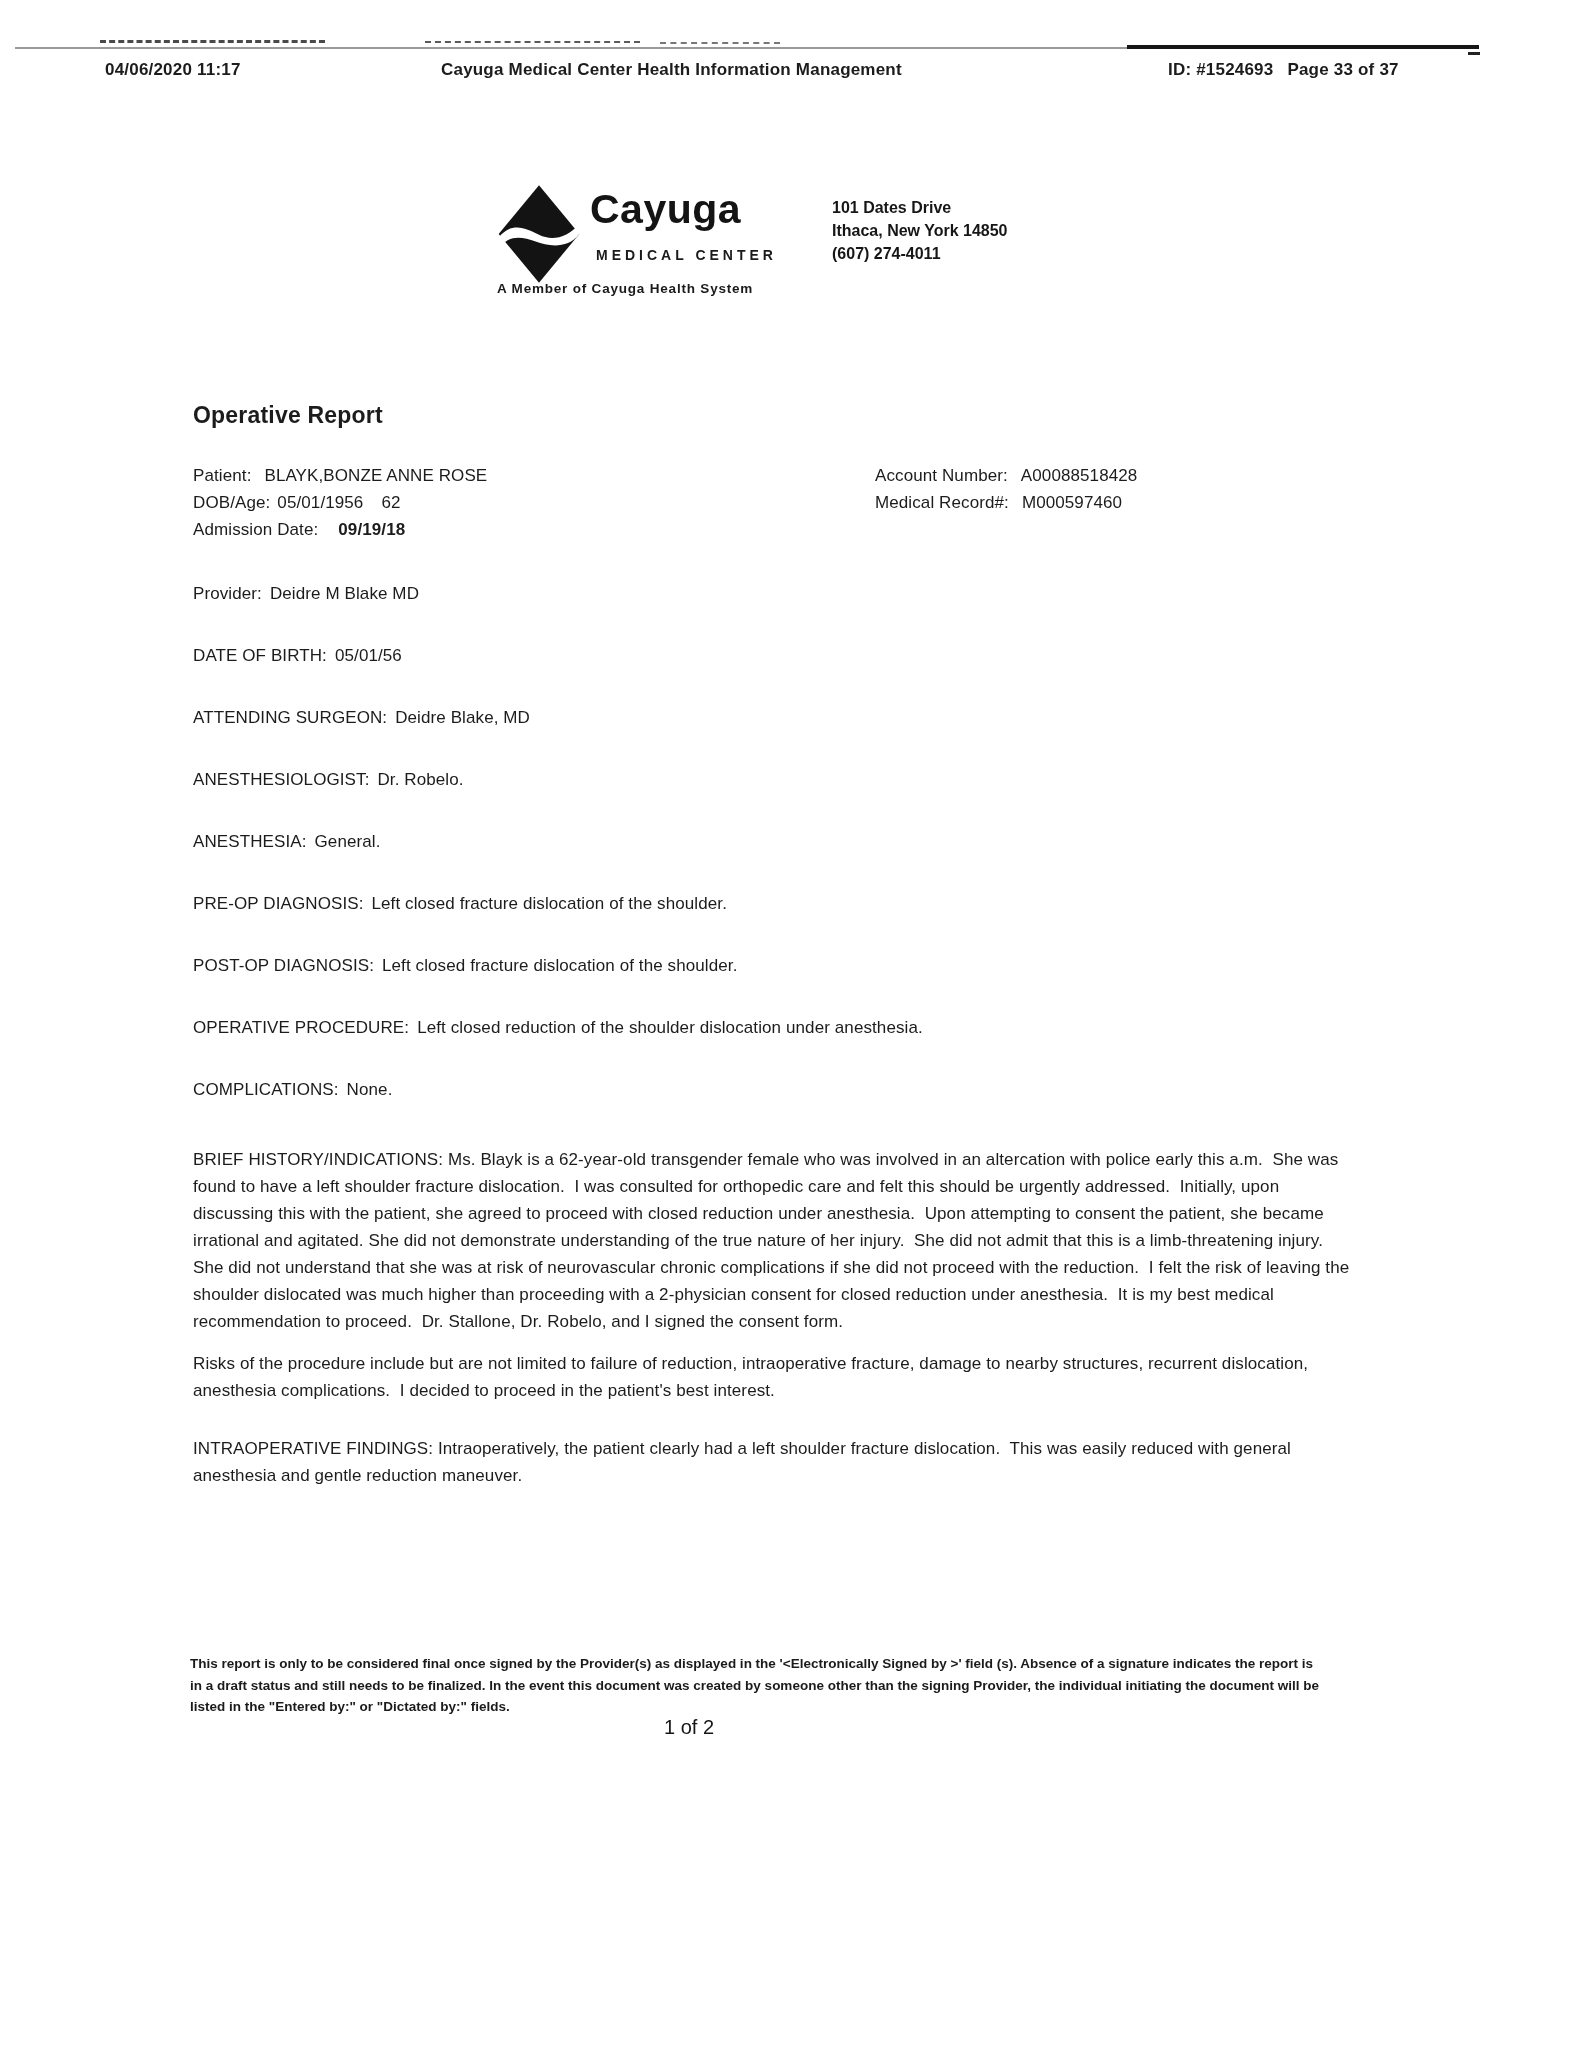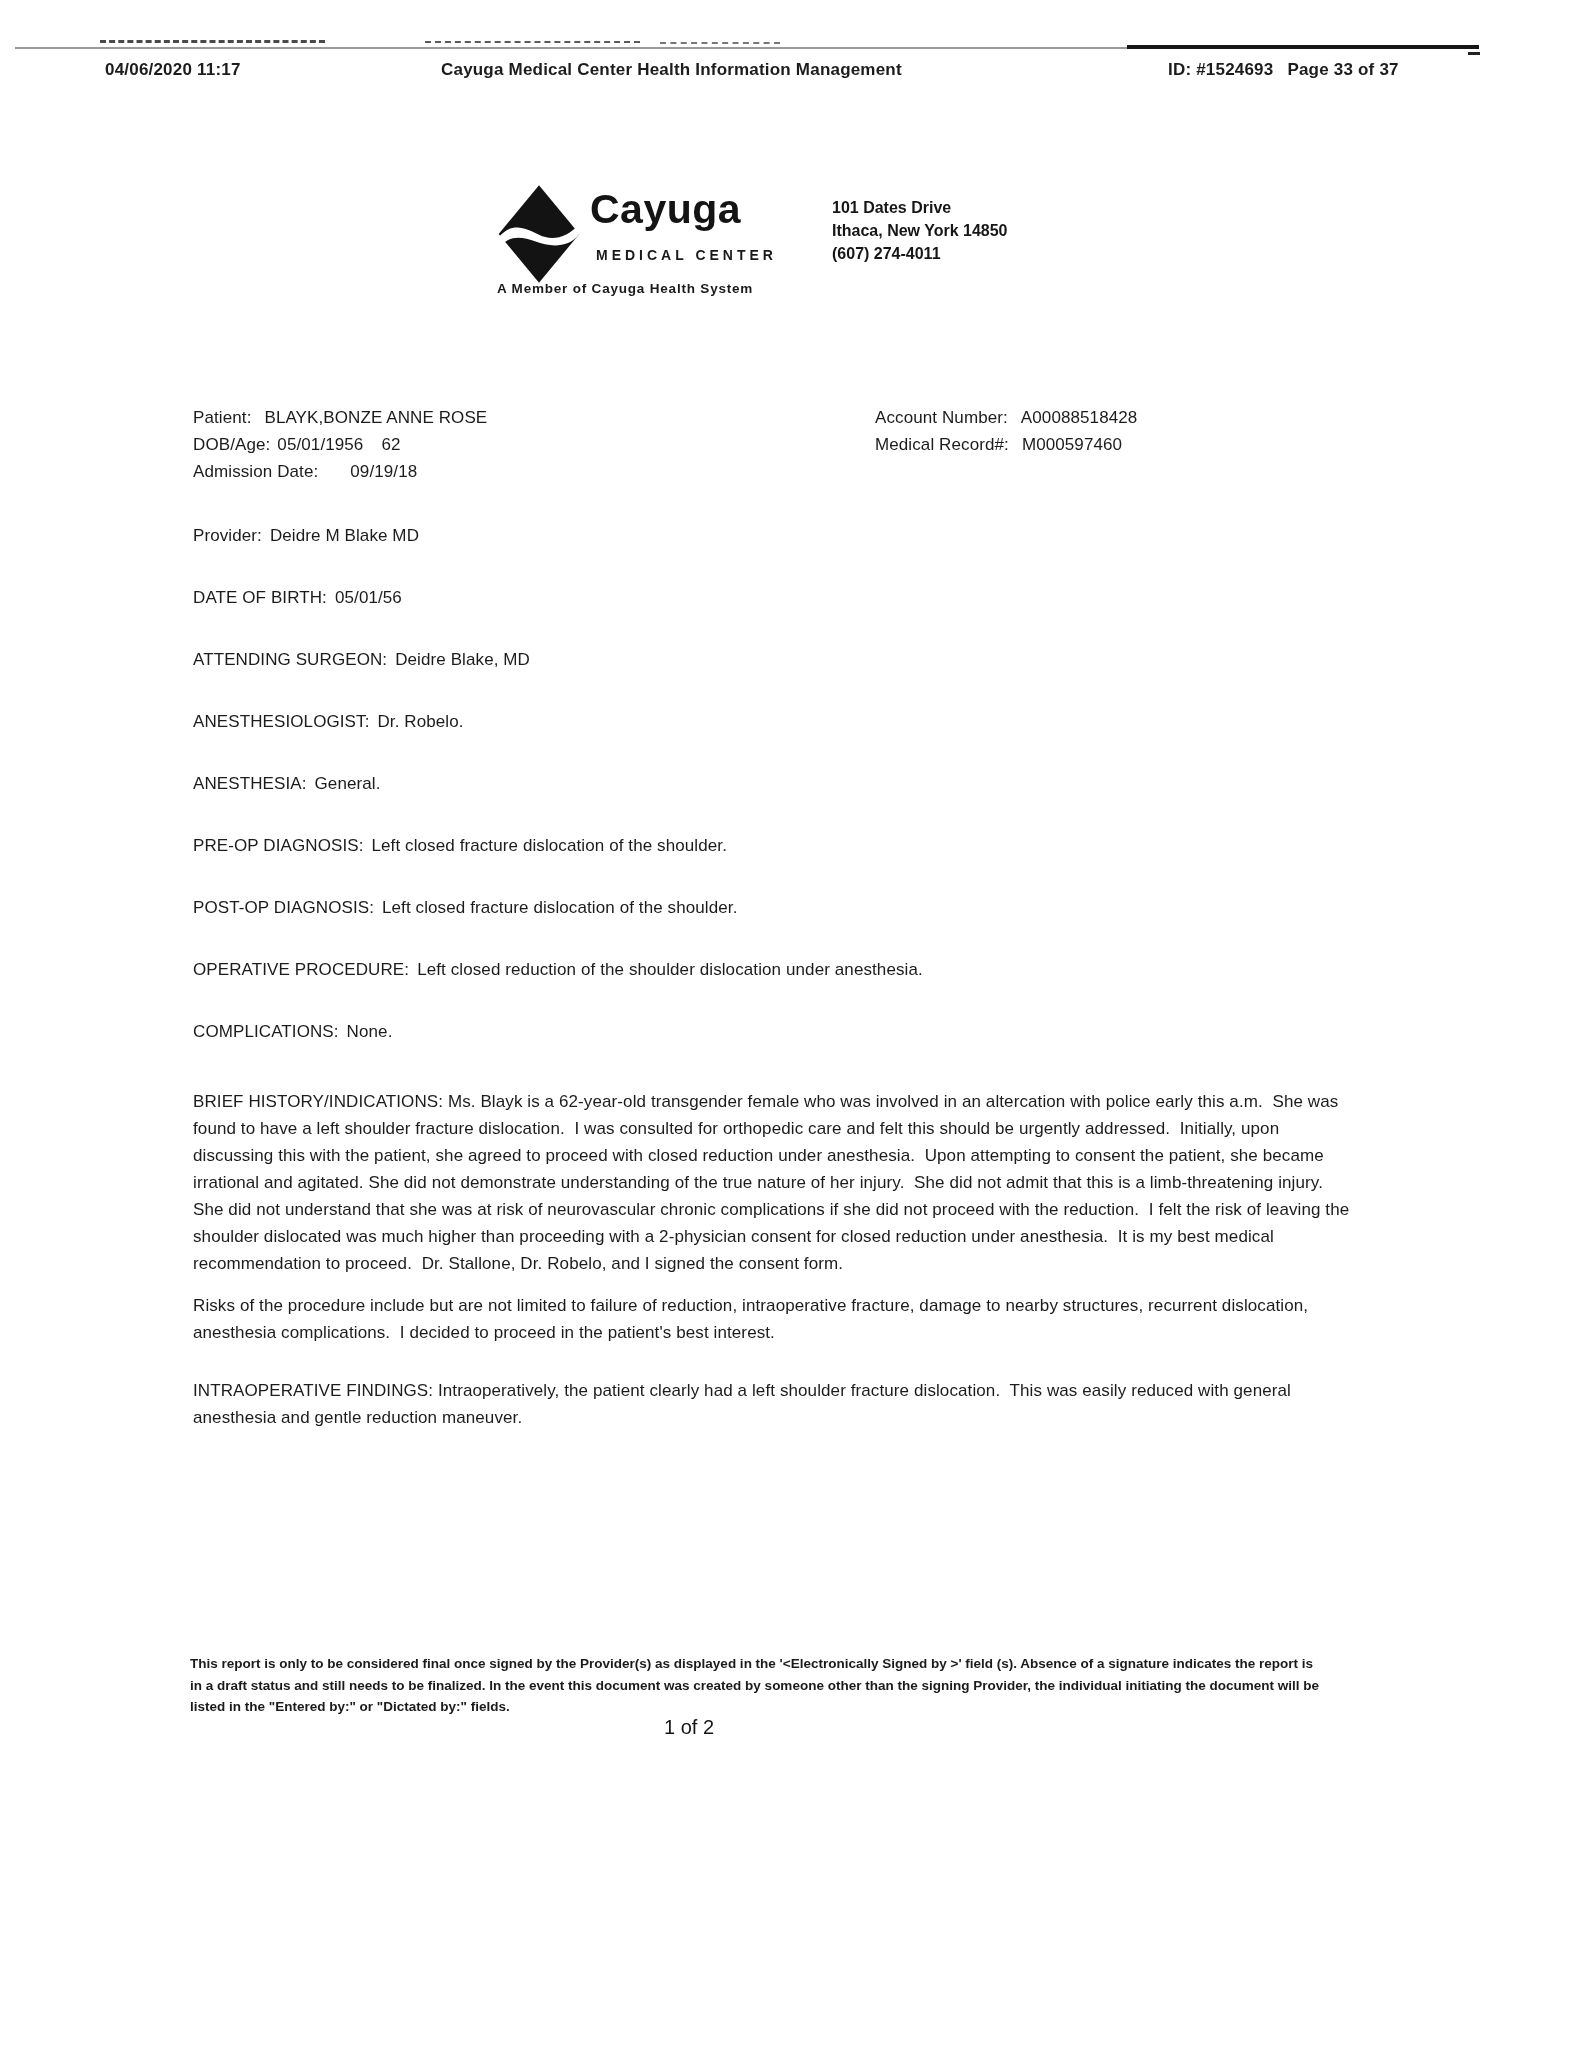--- a/index.html
+++ b/index.html
@@ -36,21 +36,21 @@
   .address-block { position:absolute; left:832px; top:196px; font-size:16px; font-weight:600; line-height:23px; color:#161616; }
 
   
   .content { position:absolute; left:193px; top:404px; width:1165px; font-size:17px; line-height:22px; letter-spacing:0.1px; }
   .report-title { font-size:23px; font-weight:bold; margin:0 0 36px 0; letter-spacing:0.2px; }
 
   .patient-grid { display:grid; grid-template-columns:682px 1fr; margin-bottom:28px; }
   .pg-line { line-height:27px; white-space:nowrap; }
   .val-gap-sm { margin-left:7px; }
   .val-gap-md { margin-left:13px; }
-  .val-gap-lg { margin-left:32px; }
+  .val-gap-lg { margin-left:20px;font-weight:bold; }
   .age-gap { margin-left:18px; }
 
   .field-line { margin-bottom:32.5px; white-space:nowrap;margin-top:40px; }
   .field-line .value { margin-left:8px; }
 
   .para { margin:0 0 15px 0; line-height:27px; }
   .para .p-label { }
   .para .p-text { white-space:pre-wrap; }
   .para-gap-lg { margin-top:45px; }
   .para-gap-md { margin-top:31px; }
@@ -88,20 +88,21 @@
   <div class="logo-name">Cayuga</div>
   <div class="logo-subtitle">MEDICAL CENTER</div>
   <div class="logo-tagline">A Member of Cayuga Health System</div>
   <div class="address-block">
     <div>101 Dates Drive</div>
     <div>Ithaca, New York 14850</div>
     <div>(607) 274-4011</div>
   </div>
 
   <div class="content">
+    <h1 class="report-title">Operative Report</h1>
 
     <div class="patient-grid">
       <div>
         <div class="pg-line"><span>Patient:</span><span class="val-gap-md">BLAYK,BONZE ANNE ROSE</span></div>
         <div class="pg-line"><span>DOB/Age:</span><span class="val-gap-sm">05/01/1956</span><span class="age-gap">62</span></div>
         <div class="pg-line"><span>Admission Date:</span><span class="val-gap-lg">09/19/18</span></div>
       </div>
       <div>
         <div class="pg-line"><span>Account Number:</span><span class="val-gap-md">A00088518428</span></div>
         <div class="pg-line"><span>Medical Record#:</span><span class="val-gap-md">M000597460</span></div>

